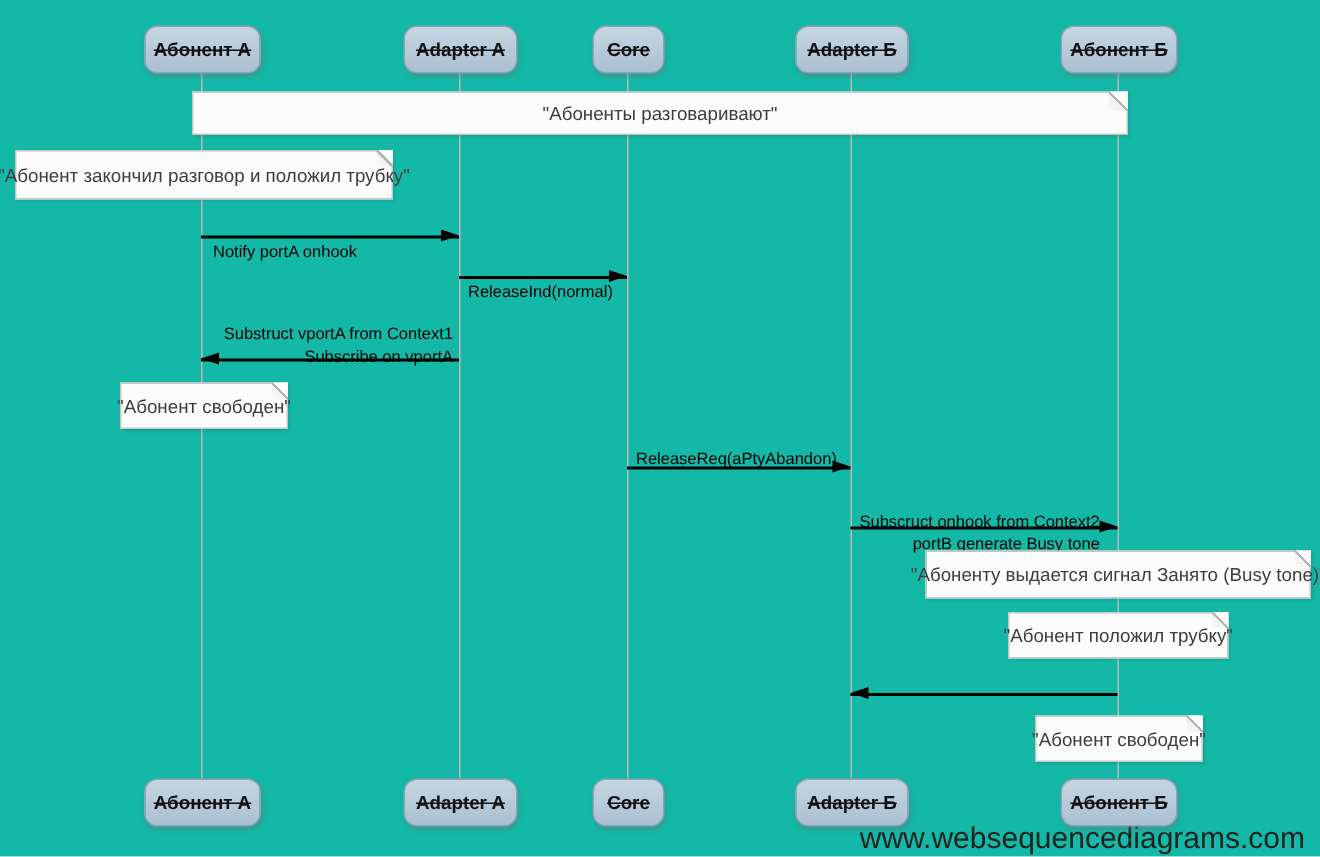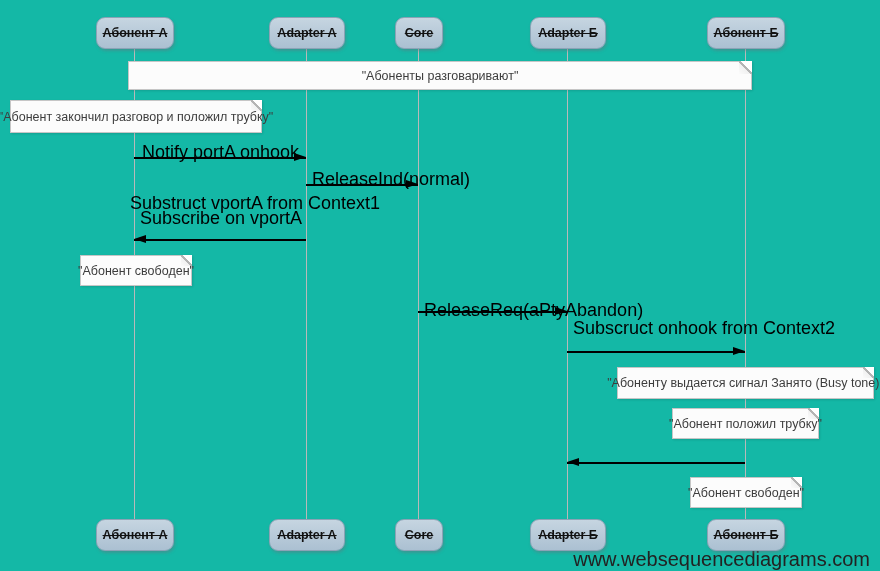--- a/index.html
+++ b/index.html
@@ -38,21 +38,21 @@
     position:absolute;right:0;top:-3.8px;width:0;height:0;
     border-top:4.5px solid transparent;border-bottom:4.5px solid transparent;
     border-left:12px solid #000;
   }
   .head-l{
     position:absolute;left:0;top:-3.8px;width:0;height:0;
     border-top:4.5px solid transparent;border-bottom:4.5px solid transparent;
     border-right:12px solid #000;
   }
   .msg-label{
-    position:absolute;font-size:18px;color:#000;white-space:nowrap;z-index:2;
+    position:absolute;font-size:11px;color:#000;white-space:nowrap;z-index:2;margin-top:20px;
   }
   .msg-label .ln{display:block;line-height:15px;text-align:right;}
   .watermark{
     position:absolute;top:548px;right:10px;font-size:20px;color:#222;z-index:2;
   }
 </style>
 </head>
 <body>
 
 <div class="canvas">
@@ -105,27 +105,28 @@
   </div>
   <div class="msg-line" style="left:134px;top:239px;width:172px">
     <span class="head-l"></span>
   </div>
 
   <div class="note" style="left:80px;top:255px;width:110px;height:29px">
     <span>"Абонент свободен"</span>
     <span class="fold"></span>
   </div>
 
-  <div class="msg-label" style="left:424px;top:300px">ReleaseReq(aPtyAbandon)</div>
+  <div class="msg-label" style="left:424px;top:280px">ReleaseReq(aPtyAbandon)</div>
   <div class="msg-line" style="left:418px;top:311px;width:149px">
     <span class="head-r"></span>
   </div>
 
   <div class="msg-label" style="left:573px;top:321px">
     <span class="ln">Subscruct onhook from Context2</span>
+    <span class="ln">portB generate Busy tone</span>
   </div>
   <div class="msg-line" style="left:567px;top:351px;width:178px">
     <span class="head-r"></span>
   </div>
 
   <div class="note" style="left:617px;top:367px;width:255px;height:30px">
     <span>"Абоненту выдается сигнал Занято (Busy tone)"</span>
     <span class="fold"></span>
   </div>
 

